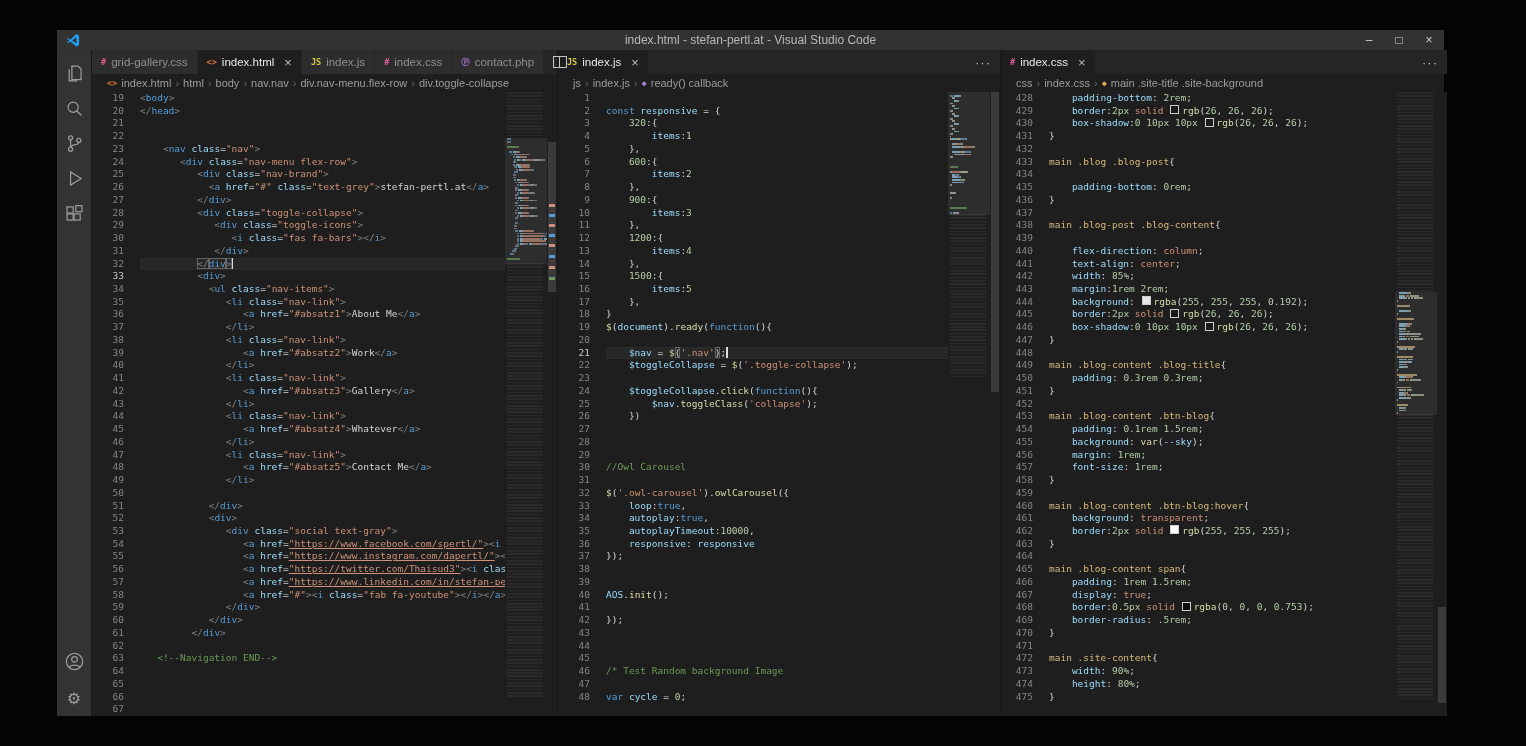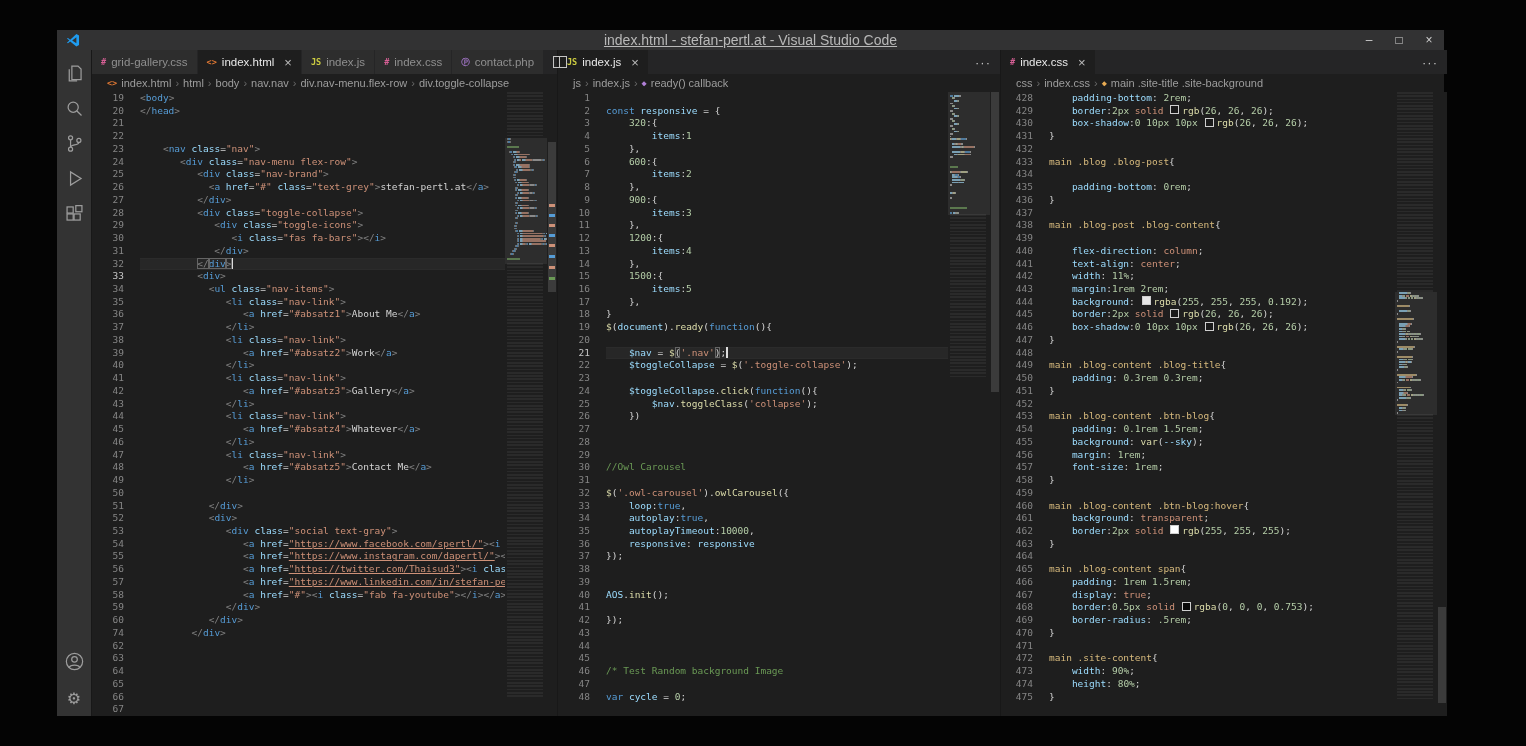--- a/index.html
+++ b/index.html
@@ -5,21 +5,21 @@
   html,body{margin:0;padding:0;background:#000;}
   .stage{position:relative;width:1526px;height:746px;background:#040404;overflow:hidden;
          font-family:"Liberation Sans",sans-serif;-webkit-font-smoothing:antialiased;}
   .window{position:absolute;left:57px;top:30px;width:1387px;height:686px;background:#1e1e1e;
           display:flex;flex-direction:column;color:#ccc;}
   
   .titlebar{height:20px;background:#323233;display:flex;align-items:center;flex:none;position:relative;}
   .logo{width:18px;height:16px;margin-left:7px;display:flex;align-items:center;justify-content:center;}
   .menubar{display:flex;margin-left:4px;z-index:2;}
   .menu-item{padding:0 7px;font-size:11.5px;color:#cccccc;line-height:20px;cursor:default;}
-  .wtitle{position:absolute;left:0;right:0;text-align:center;font-size:14px;color:#b8b8b8;line-height:20px;pointer-events:none;text-decoration:underline;}
+  .wtitle{position:absolute;left:0;right:0;text-align:center;font-size:12px;color:#b8b8b8;line-height:20px;pointer-events:none;}
   .wcontrols{margin-left:auto;display:flex;z-index:2;}
   .wc{width:30px;text-align:center;line-height:20px;font-size:12px;color:#d0d0d0;}
   
   .main{flex:1;display:flex;min-height:0;}
   .activitybar{width:34px;background:#333333;flex:none;display:flex;flex-direction:column;align-items:center;padding-top:8px;}
   .ab-btn{width:34px;height:35px;display:flex;align-items:center;justify-content:center;}
   .ab-btn svg{stroke:#9d9d9d;fill:none;stroke-width:1.4;}
   .ab-spacer{flex:1;}
   .gear{font-size:16px;color:#9d9d9d;line-height:1;}
   .editors{flex:1;display:flex;min-width:0;}
@@ -254,21 +254,21 @@
                 <div class="lnum">51</div>
                 <div class="lnum">52</div>
                 <div class="lnum">53</div>
                 <div class="lnum">54</div>
                 <div class="lnum">55</div>
                 <div class="lnum">56</div>
                 <div class="lnum">57</div>
                 <div class="lnum">58</div>
                 <div class="lnum">59</div>
                 <div class="lnum">60</div>
-                <div class="lnum">74</div>
+                <div class="lnum">61</div>
                 <div class="lnum">62</div>
                 <div class="lnum">63</div>
                 <div class="lnum">64</div>
                 <div class="lnum">65</div>
                 <div class="lnum">66</div>
                 <div class="lnum">67</div>
               </div>
             <div class="codecol">
                 <div class="cline"><span class="tk-b">&lt;</span><span class="tk-t">body</span><span class="tk-b">&gt;</span></div>
                 <div class="cline"><span class="tk-b">&lt;/</span><span class="tk-t">head</span><span class="tk-b">&gt;</span></div>
@@ -307,20 +307,21 @@
                 <div class="cline"><span class="tk-d">               </span><span class="tk-b">&lt;</span><span class="tk-t">div</span><span class="tk-d"> </span><span class="tk-a">class</span><span class="tk-d">=</span><span class="tk-s">"social text-gray"</span><span class="tk-b">&gt;</span></div>
                 <div class="cline"><span class="tk-d">                  </span><span class="tk-b">&lt;</span><span class="tk-t">a</span><span class="tk-d"> </span><span class="tk-a">href</span><span class="tk-d">=</span><span class="tk-u">"https://www.facebook.com/spertl/"</span><span class="tk-b">&gt;</span><span class="tk-b">&lt;</span><span class="tk-t">i</span><span class="tk-d"> </span></div>
                 <div class="cline"><span class="tk-d">                  </span><span class="tk-b">&lt;</span><span class="tk-t">a</span><span class="tk-d"> </span><span class="tk-a">href</span><span class="tk-d">=</span><span class="tk-u">"https://www.instagram.com/dapertl/"</span><span class="tk-b">&gt;</span><span class="tk-b">&lt;</span></div>
                 <div class="cline"><span class="tk-d">                  </span><span class="tk-b">&lt;</span><span class="tk-t">a</span><span class="tk-d"> </span><span class="tk-a">href</span><span class="tk-d">=</span><span class="tk-u">"https://twitter.com/Thaisud3"</span><span class="tk-b">&gt;</span><span class="tk-b">&lt;</span><span class="tk-t">i</span><span class="tk-d"> </span><span class="tk-a">class</span></div>
                 <div class="cline"><span class="tk-d">                  </span><span class="tk-b">&lt;</span><span class="tk-t">a</span><span class="tk-d"> </span><span class="tk-a">href</span><span class="tk-d">=</span><span class="tk-u">"https://www.linkedin.com/in/stefan-pertl-</span></div>
                 <div class="cline"><span class="tk-d">                  </span><span class="tk-b">&lt;</span><span class="tk-t">a</span><span class="tk-d"> </span><span class="tk-a">href</span><span class="tk-d">=</span><span class="tk-s">"#"</span><span class="tk-b">&gt;</span><span class="tk-b">&lt;</span><span class="tk-t">i</span><span class="tk-d"> </span><span class="tk-a">class</span><span class="tk-d">=</span><span class="tk-s">"fab fa-youtube"</span><span class="tk-b">&gt;</span><span class="tk-b">&lt;/</span><span class="tk-t">i</span><span class="tk-b">&gt;</span><span class="tk-b">&lt;/</span><span class="tk-t">a</span><span class="tk-b">&gt;</span></div>
                 <div class="cline"><span class="tk-d">               </span><span class="tk-b">&lt;/</span><span class="tk-t">div</span><span class="tk-b">&gt;</span></div>
                 <div class="cline"><span class="tk-d">            </span><span class="tk-b">&lt;/</span><span class="tk-t">div</span><span class="tk-b">&gt;</span></div>
                 <div class="cline"><span class="tk-d">         </span><span class="tk-b">&lt;/</span><span class="tk-t">div</span><span class="tk-b">&gt;</span></div>
                 <div class="cline"></div>
+                <div class="cline"><span class="tk-c">   &lt;!--Navigation END--&gt;</span></div>
                 <div class="cline"></div>
               </div>
             <div class="minimap">
               <div class="mm-pre"></div>
               <div class="mm-bars">
                   <div class="mline">
                     <i style="width: 1.1px; background: rgb(133, 133, 133); opacity: 0.65;"></i>
                     <i style="width: 2.2px; background: rgb(86, 156, 214); opacity: 0.65;"></i>
                     <i style="width: 1px; background: rgb(133, 133, 133); opacity: 0.65;"></i>
                   </div>
@@ -1180,21 +1181,21 @@
                 <div class="cline"></div>
                 <div class="cline"><span class="tk-sel">main .blog .blog-post</span><span class="tk-d">{</span></div>
                 <div class="cline"></div>
                 <div class="cline"><span class="tk-d">    </span><span class="tk-a">padding-bottom</span><span class="tk-d">: </span><span class="tk-n">0rem</span><span class="tk-d">;</span></div>
                 <div class="cline"><span class="tk-d">}</span></div>
                 <div class="cline"></div>
                 <div class="cline"><span class="tk-sel">main .blog-post .blog-content</span><span class="tk-d">{</span></div>
                 <div class="cline"></div>
                 <div class="cline"><span class="tk-d">    </span><span class="tk-a">flex-direction</span><span class="tk-d">: </span><span class="tk-s">column</span><span class="tk-d">;</span></div>
                 <div class="cline"><span class="tk-d">    </span><span class="tk-a">text-align</span><span class="tk-d">: </span><span class="tk-s">center</span><span class="tk-d">;</span></div>
-                <div class="cline"><span class="tk-d">    </span><span class="tk-a">width</span><span class="tk-d">: </span><span class="tk-n">11%</span><span class="tk-d">;</span></div>
+                <div class="cline"><span class="tk-d">    </span><span class="tk-a">width</span><span class="tk-d">: </span><span class="tk-n">85%</span><span class="tk-d">;</span></div>
                 <div class="cline"><span class="tk-d">    </span><span class="tk-a">margin</span><span class="tk-d">:</span><span class="tk-n">1rem</span><span class="tk-d"> </span><span class="tk-n">2rem</span><span class="tk-d">;</span></div>
                 <div class="cline"><span class="tk-d">    </span><span class="tk-a">background</span><span class="tk-d">: </span><span class="sw sww"></span><span class="tk-f">rgba</span><span class="tk-d">(</span><span class="tk-n">255</span><span class="tk-d">, </span><span class="tk-n">255</span><span class="tk-d">, </span><span class="tk-n">255</span><span class="tk-d">, </span><span class="tk-n">0.192</span><span class="tk-d">);</span></div>
                 <div class="cline"><span class="tk-d">    </span><span class="tk-a">border</span><span class="tk-d">:</span><span class="tk-n">2px</span><span class="tk-d"> </span><span class="tk-s">solid</span><span class="tk-d"> </span><span class="sw swd"></span><span class="tk-f">rgb</span><span class="tk-d">(</span><span class="tk-n">26</span><span class="tk-d">, </span><span class="tk-n">26</span><span class="tk-d">, </span><span class="tk-n">26</span><span class="tk-d">);</span></div>
                 <div class="cline"><span class="tk-d">    </span><span class="tk-a">box-shadow</span><span class="tk-d">:</span><span class="tk-n">0</span><span class="tk-d"> </span><span class="tk-n">10px</span><span class="tk-d"> </span><span class="tk-n">10px</span><span class="tk-d"> </span><span class="sw swd"></span><span class="tk-f">rgb</span><span class="tk-d">(</span><span class="tk-n">26</span><span class="tk-d">, </span><span class="tk-n">26</span><span class="tk-d">, </span><span class="tk-n">26</span><span class="tk-d">);</span></div>
                 <div class="cline"><span class="tk-d">}</span></div>
                 <div class="cline"></div>
                 <div class="cline"><span class="tk-sel">main .blog-content .blog-title</span><span class="tk-d">{</span></div>
                 <div class="cline"><span class="tk-d">    </span><span class="tk-a">padding</span><span class="tk-d">: </span><span class="tk-n">0.3rem</span><span class="tk-d"> </span><span class="tk-n">0.3rem</span><span class="tk-d">;</span></div>
                 <div class="cline"><span class="tk-d">}</span></div>
                 <div class="cline"></div>

